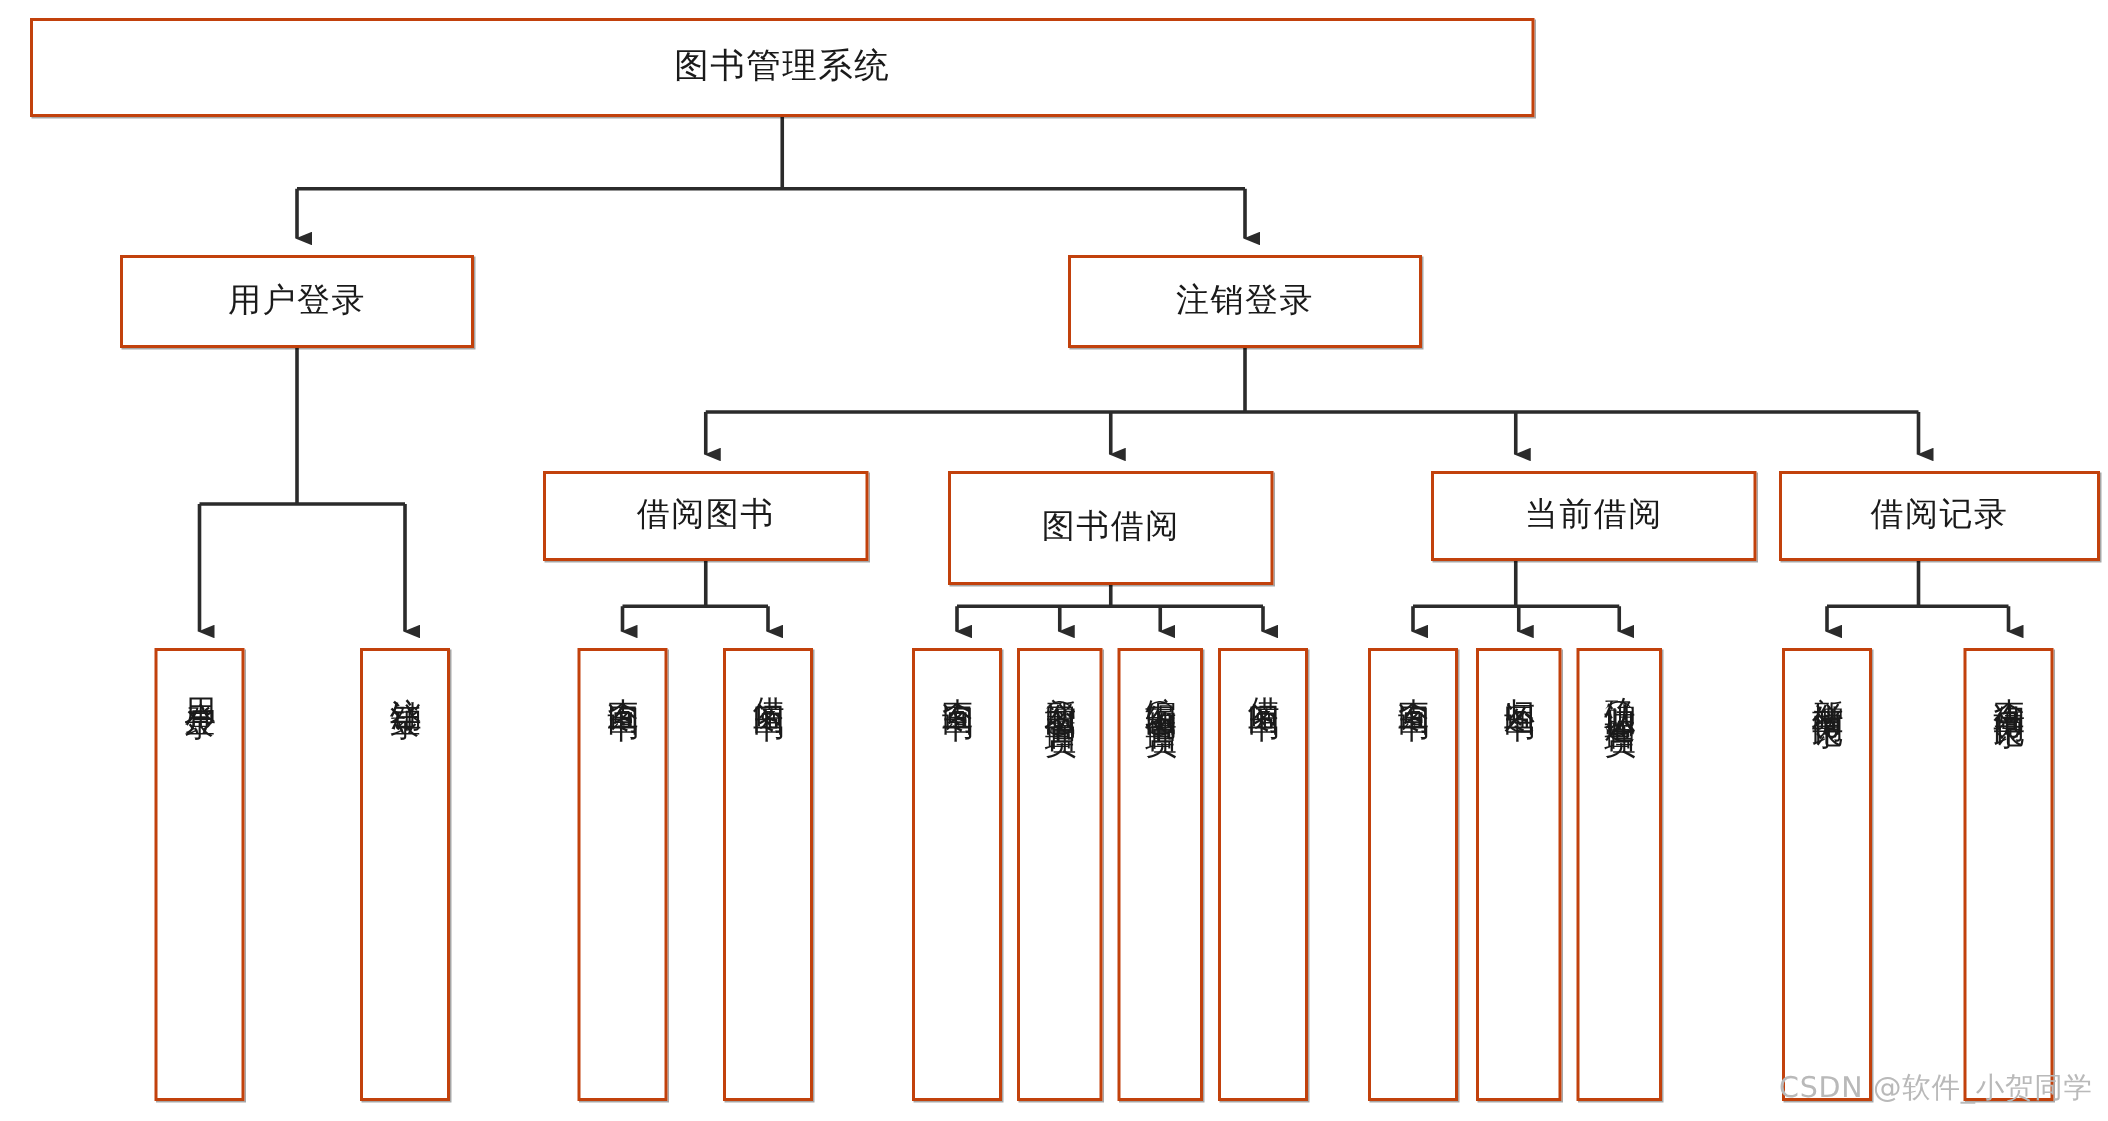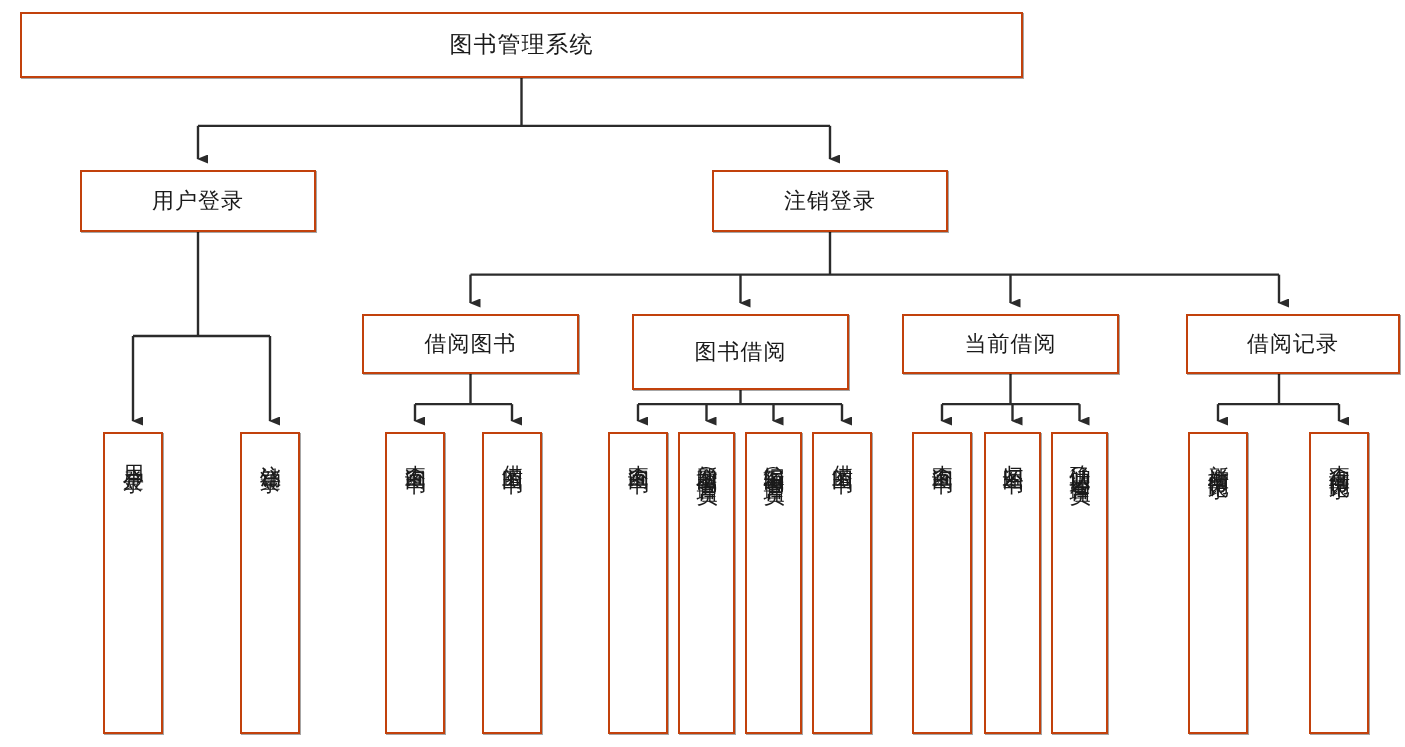--- a/index.html
+++ b/index.html
@@ -133,21 +133,21 @@
       </div>
       <div class="node horiz" style="left: 712px; top: 170px; width: 236px; height: 62px;">
         <span class="node-label">注销登录</span>
       </div>
       <div class="node horiz" style="left: 362px; top: 314px; width: 217px; height: 60px;">
         <span class="node-label">借阅图书</span>
       </div>
       <div class="node horiz" style="left: 632px; top: 314px; width: 217px; height: 76px;">
         <span class="node-label">图书借阅</span>
       </div>
-      <div class="node horiz" style="left: 902px; top: 314px; width: 217px; height: 60px;">
+      <div class="node horiz" style="left: 954px; top: 314px; width: 217px; height: 60px;">
         <span class="node-label">当前借阅</span>
       </div>
       <div class="node horiz" style="left: 1172px; top: 314px; width: 214px; height: 60px; margin-left: 14px;">
         <span class="node-label">借阅记录</span>
       </div>
       <div class="node vert" style="left: 103px; top: 432px; width: 60px; height: 302px;">
         <span class="node-label">用户登录</span>
       </div>
       <div class="node vert" style="left: 240px; top: 432px; width: 60px; height: 302px;">
         <span class="node-label">注销登录</span>
@@ -180,13 +180,14 @@
         <span class="node-label">确认归还（管理员）</span>
       </div>
       <div class="node vert" style="left: 1188px; top: 432px; width: 60px; height: 302px;">
         <span class="node-label">新增借阅记录</span>
       </div>
       <div class="node vert" style="left: 1309px; top: 432px; width: 60px; height: 302px;">
         <span class="node-label">查询借阅记录</span>
       </div>
     </div>
 
+  <div id="watermark">CSDN @软件_小贺同学</div>
 </div>
 
 </body></html>

